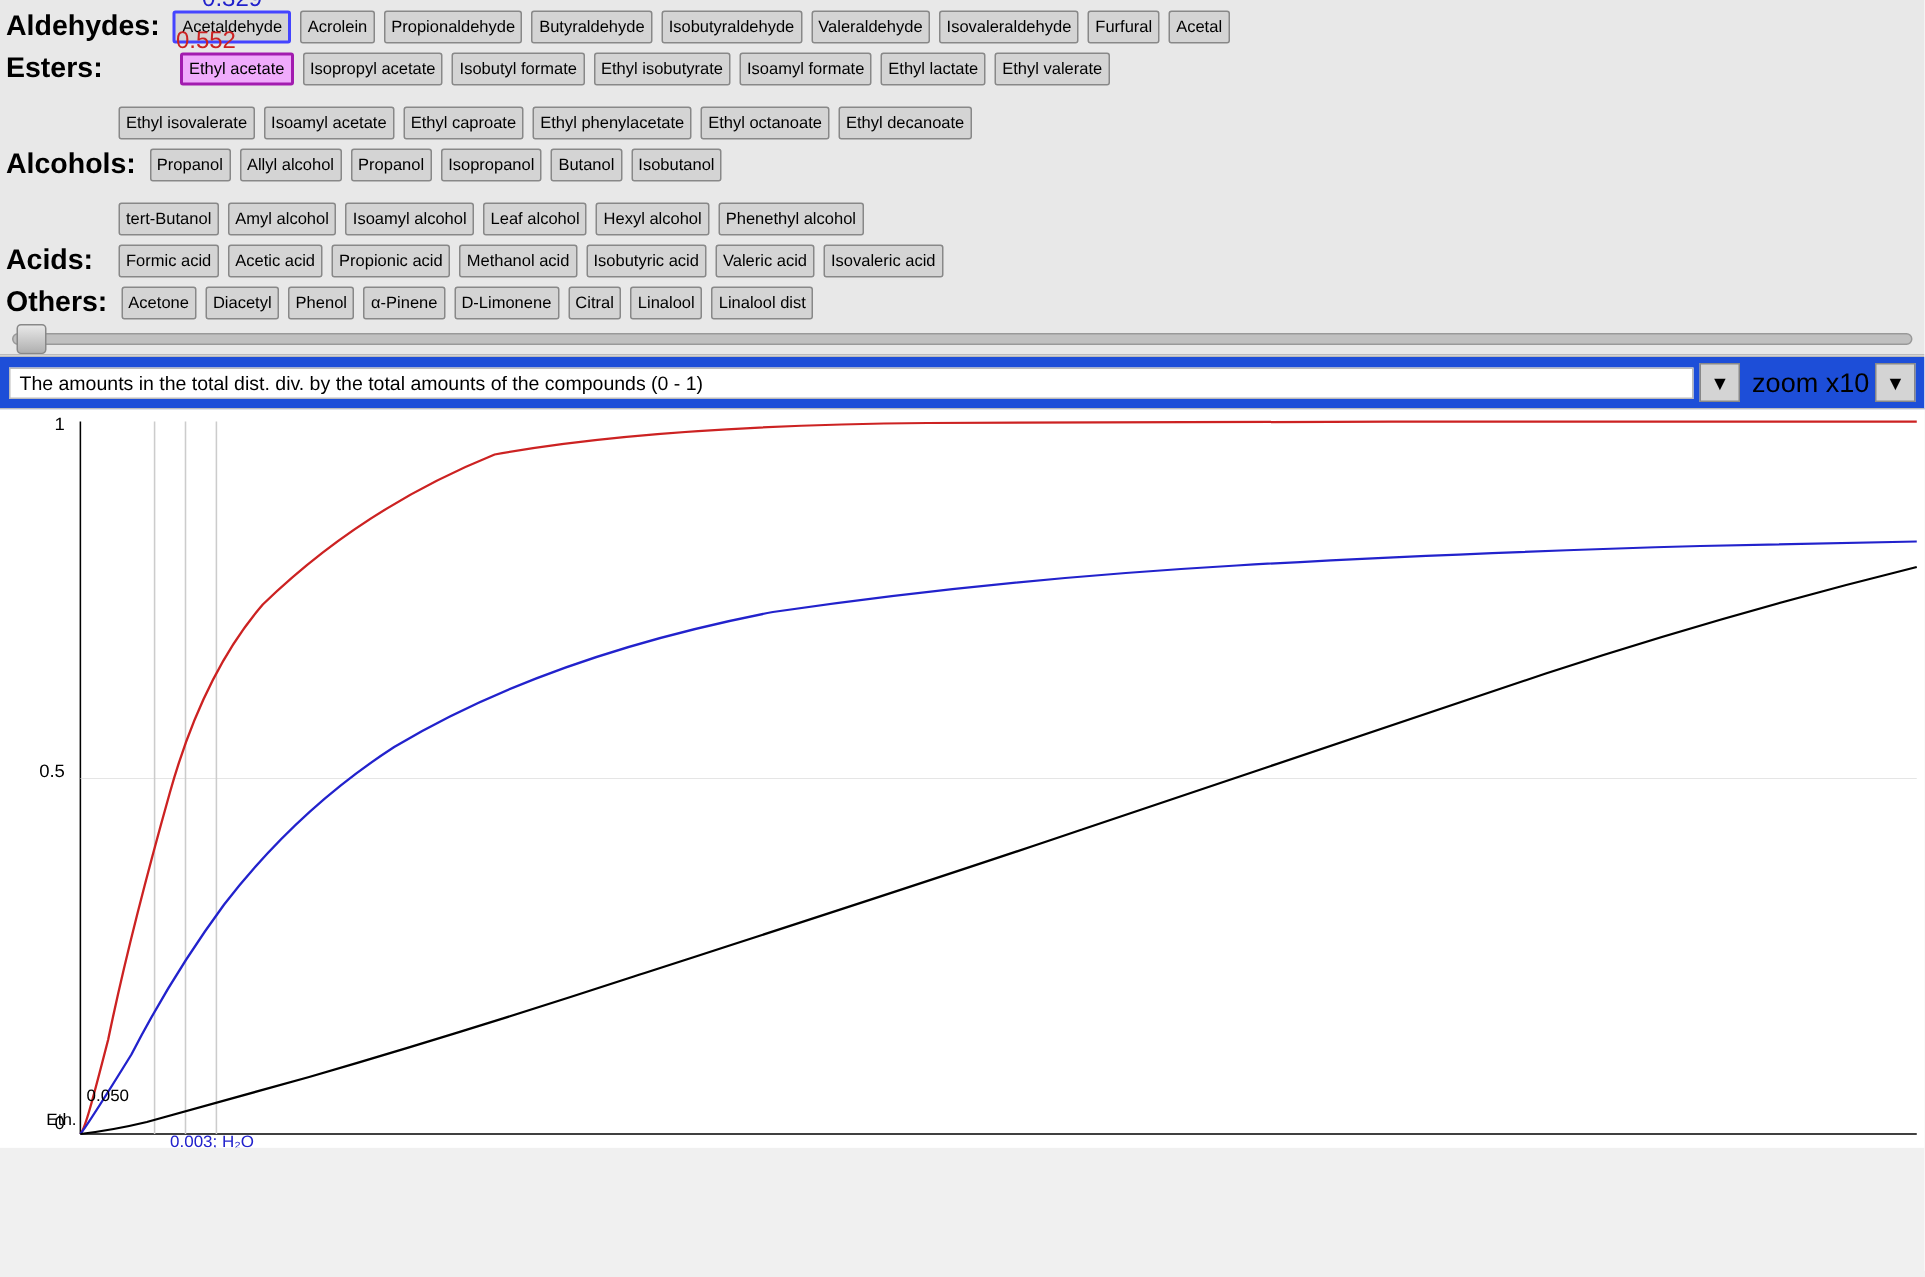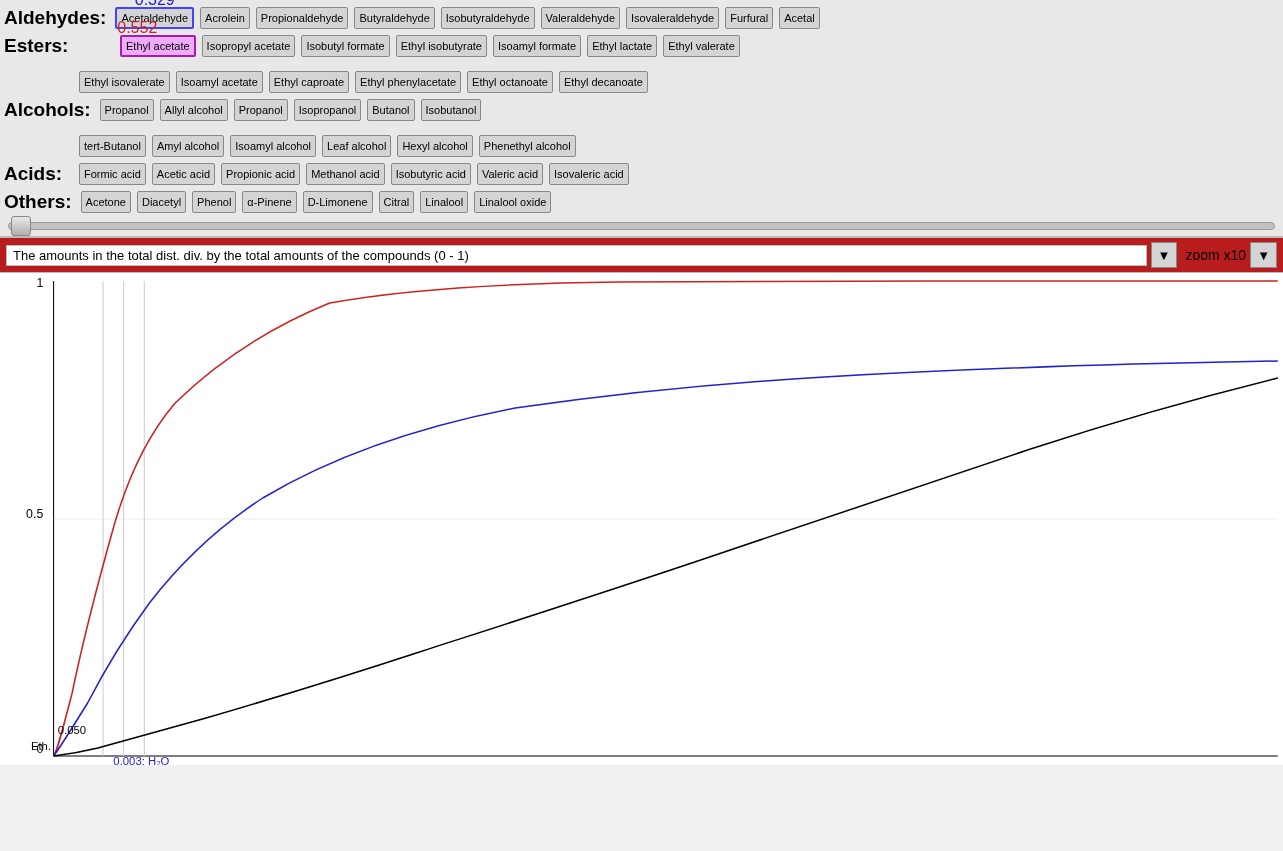--- a/index.html
+++ b/index.html
@@ -95,21 +95,21 @@
       left: 2px;
       cursor: pointer;
     }
     .bottom-panel {
       background: white;
       border-top: 1px solid #bbb;
     }
     .controls-bar {
       display: flex;
       align-items: center;
-      background: #b91c1c;
+      background: #1d4ed8;
       border-bottom: 1px solid #bbb;
       padding: 4px 6px;
     }
     .desc-text {
       flex: 1;
       font-size: 13px;
       padding: 2px 6px;
       border: 1px solid #bbb;
       background: white;
     }
@@ -209,35 +209,35 @@
 
   <div class="compound-row">
     <span class="row-label">Others:</span>
     <button class="btn">Acetone</button>
     <button class="btn">Diacetyl</button>
     <button class="btn">Phenol</button>
     <button class="btn">α-Pinene</button>
     <button class="btn">D-Limonene</button>
     <button class="btn">Citral</button>
     <button class="btn">Linalool</button>
-    <button class="btn">Linalool oxide</button>
+    <button class="btn">Linalool dist</button>
   </div>
 
   <div class="slider-row">
     <div class="slider-track">
       <div class="slider-thumb"></div>
     </div>
   </div>
 </div>
 
 <div class="bottom-panel">
   <div class="controls-bar">
     <div class="desc-text">The amounts in the total dist. div. by the total amounts of the compounds (0 - 1)</div>
     <button class="dropdown-btn">▼</button>
-    <span style="margin-left:8px; font-size:14px;">zoom x10</span>
+    <span style="margin-left:8px; font-size:18px;">zoom x10</span>
     <button class="dropdown-btn">▼</button>
   </div>
 
   <div class="chart-area">
     <svg class="chart" viewBox="0 0 1245 492" preserveAspectRatio="none">
 
       <rect x="0" y="0" width="1245" height="492" fill="white"></rect>
 
       <text x="42" y="14" font-size="12" text-anchor="end" fill="black">1</text>
       <text x="42" y="245" font-size="12" text-anchor="end" fill="black">0.5</text>

